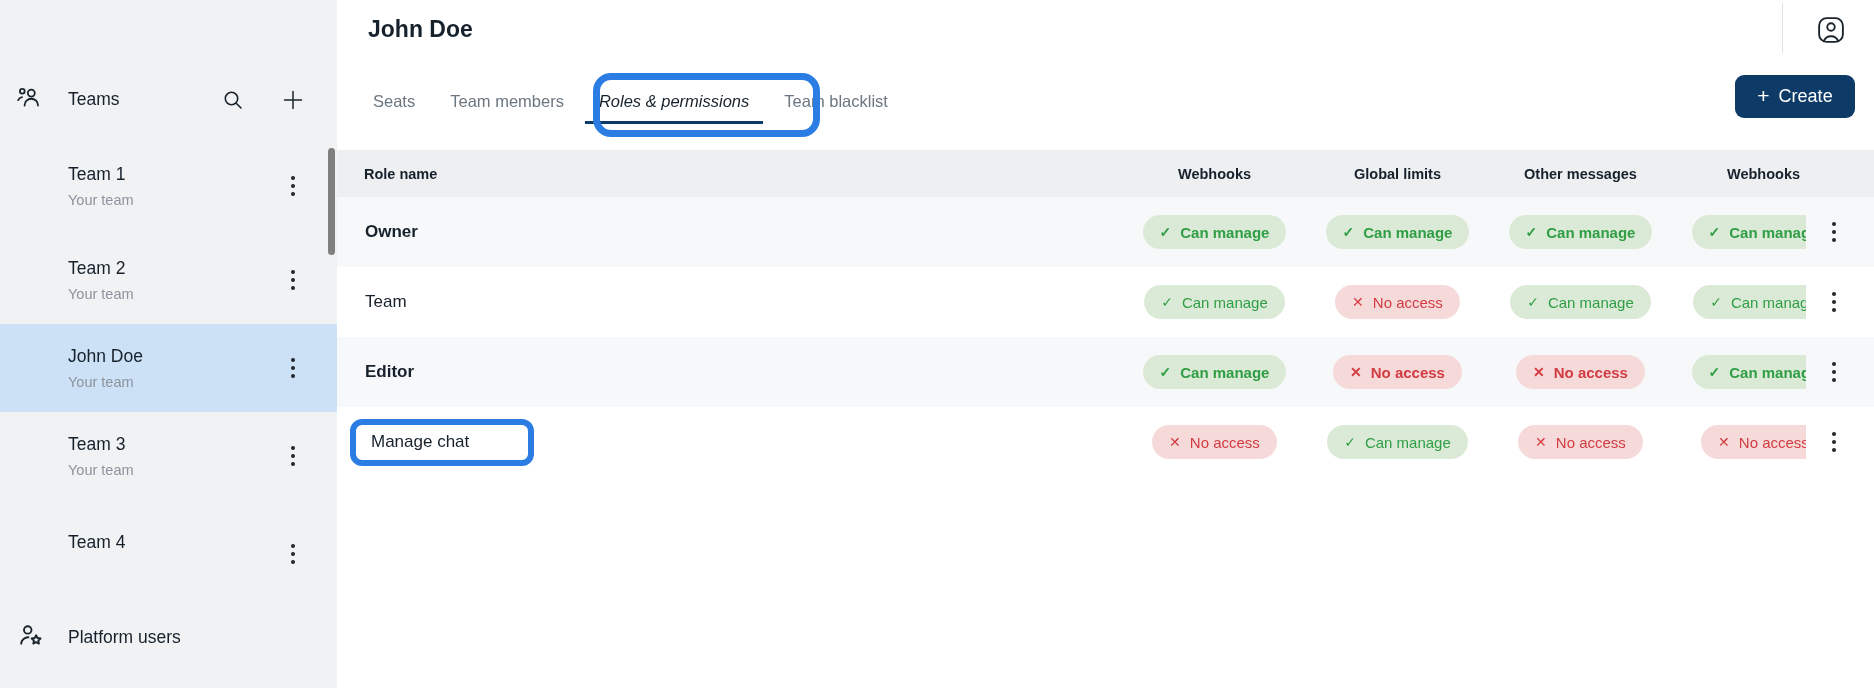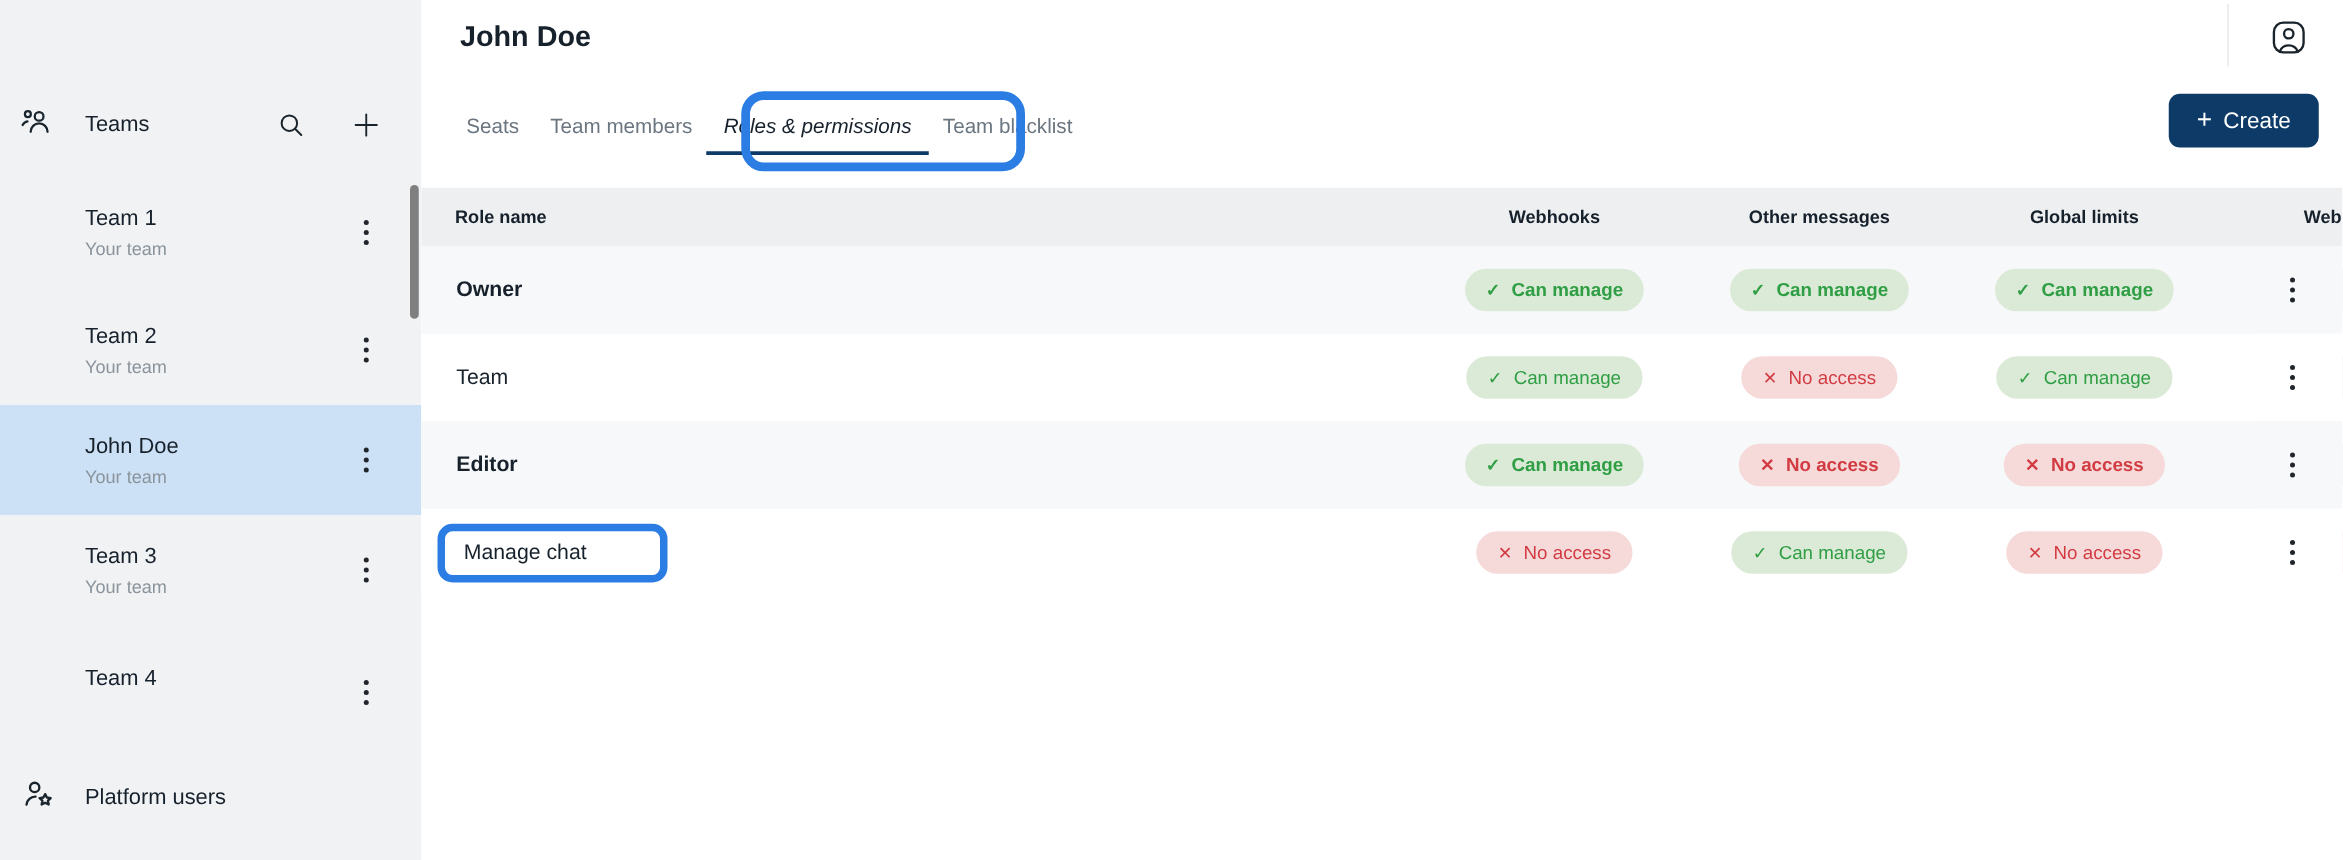--- a/index.html
+++ b/index.html
@@ -33,33 +33,33 @@
   #sb-footer{position:absolute;left:0;top:610px;width:337px;height:54px;cursor:pointer;}
   #sb-footer .pu-icon{position:absolute;left:17px;top:12px;}
   #sb-footer .pu-label{position:absolute;left:68px;top:17px;font-size:17.5px;color:var(--ink);}
 
   
   #page-title{position:absolute;left:368px;top:16px;font-size:23px;font-weight:bold;color:var(--ink);}
   #head-divider{position:absolute;left:1782px;top:3px;width:1px;height:50px;background:var(--divider);}
   #account-btn{position:absolute;left:1816px;top:15px;cursor:pointer;}
 
   
-  #tabs{position:absolute;left:373px;top:92px;display:flex;gap:25px;}
+  #tabs{position:absolute;left:373px;top:92px;display:flex;gap:35px;}
   .tab{font-size:16.5px;color:var(--tab);padding-bottom:10px;cursor:pointer;white-space:nowrap;}
   .tab.active{color:var(--ink);padding-left:14px;padding-right:14px;margin-left:-14px;margin-right:-14px;border-bottom:3px solid var(--navy);font-style:italic;}
   #tab-annotation{position:absolute;left:593px;top:73px;width:227px;height:64px;border:7px solid var(--accent);border-radius:18px;pointer-events:none;z-index:6;}
 
   
   #create-btn{position:absolute;left:1735px;top:75px;width:120px;height:43px;border:none;border-radius:9px;background:var(--navy);color:#fff;display:flex;align-items:center;justify-content:center;gap:9px;cursor:pointer;font-family:"Liberation Sans",sans-serif;}
   #create-btn .plus{font-size:21px;font-weight:400;line-height:1;margin-top:-2px;}
   #create-btn .lbl{font-size:18px;}
 
   
   #table{position:absolute;left:337px;top:150px;width:1537px;overflow:hidden;}
-  .t-grid{display:grid;grid-template-columns:786px 183px 183px 183px 183px;gap:29px;}
+  .t-grid{display:grid;grid-template-columns:786px 183px 183px 183px 183px;}
   #t-head{height:47px;background:var(--header-bg);}
   .th{display:flex;align-items:center;justify-content:center;font-size:14.5px;font-weight:bold;color:var(--ink);}
   .th.first{justify-content:flex-start;padding-left:27px;}
   .t-row{position:relative;height:70px;background:#fff;}
   .t-row.stripe{background:var(--stripe-bg);font-weight:bold;}
   .td{display:flex;align-items:center;justify-content:center;}
   .td.first{justify-content:flex-start;padding-left:28px;}
   .role-text{font-size:17px;color:var(--ink);}
   .role-box{margin-left:-15px;width:184px;height:47px;background:#fff;border:6px solid var(--accent);border-radius:12px;display:flex;align-items:center;padding-left:15px;}
   .badge{display:inline-flex;align-items:center;gap:9px;height:34px;padding:0 17px;border-radius:17px;font-size:15px;white-space:nowrap;}
@@ -180,22 +180,22 @@
 
   <button id="create-btn">
     <span class="plus">+</span>
     <span class="lbl">Create</span>
   </button>
 
   <div id="table">
     <div id="t-head" class="t-grid">
         <div class="th first">Role name</div>
         <div class="th">Webhooks</div>
+        <div class="th">Global limits</div>
         <div class="th">Other messages</div>
-        <div class="th">Global limits</div>
         <div class="th">Webhooks</div>
       </div>
     <div id="t-body">
         <div class="t-grid t-row stripe">
           <div class="td first">
             <span class="role-text">Owner</span>
           </div>
           <div class="td">
             <span class="badge allow">
               <span class="glyph">✓</span>

